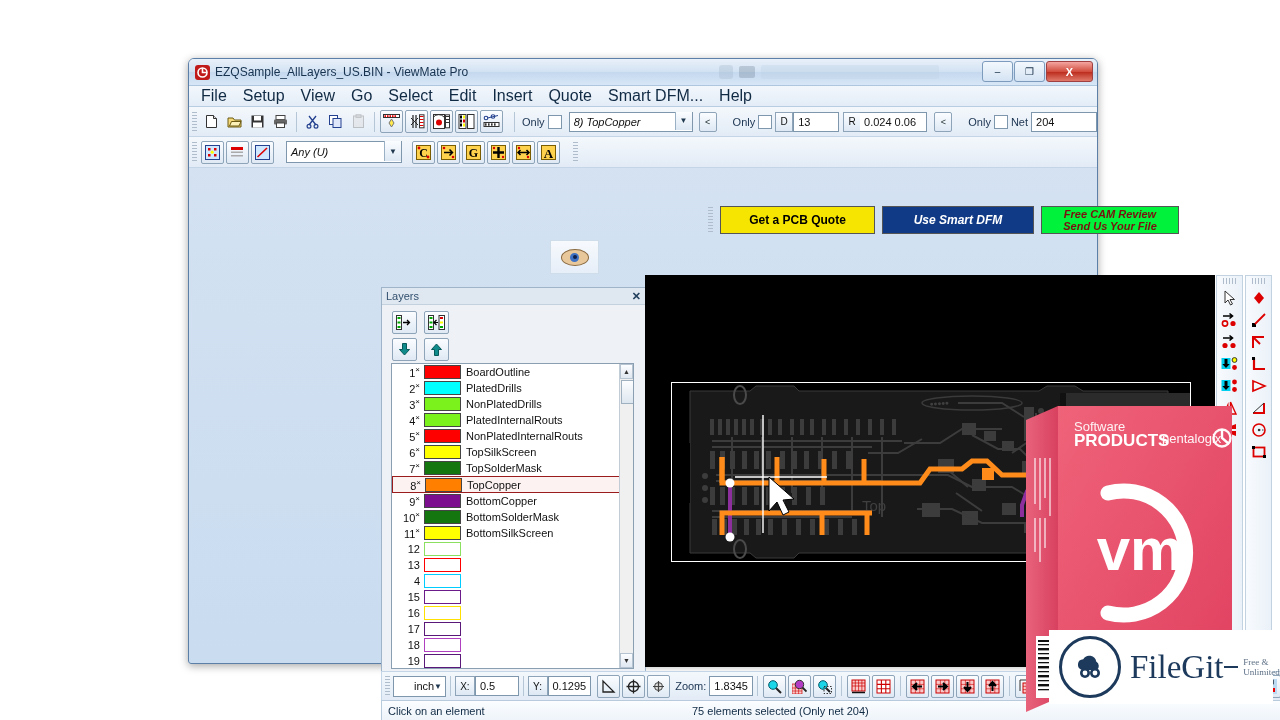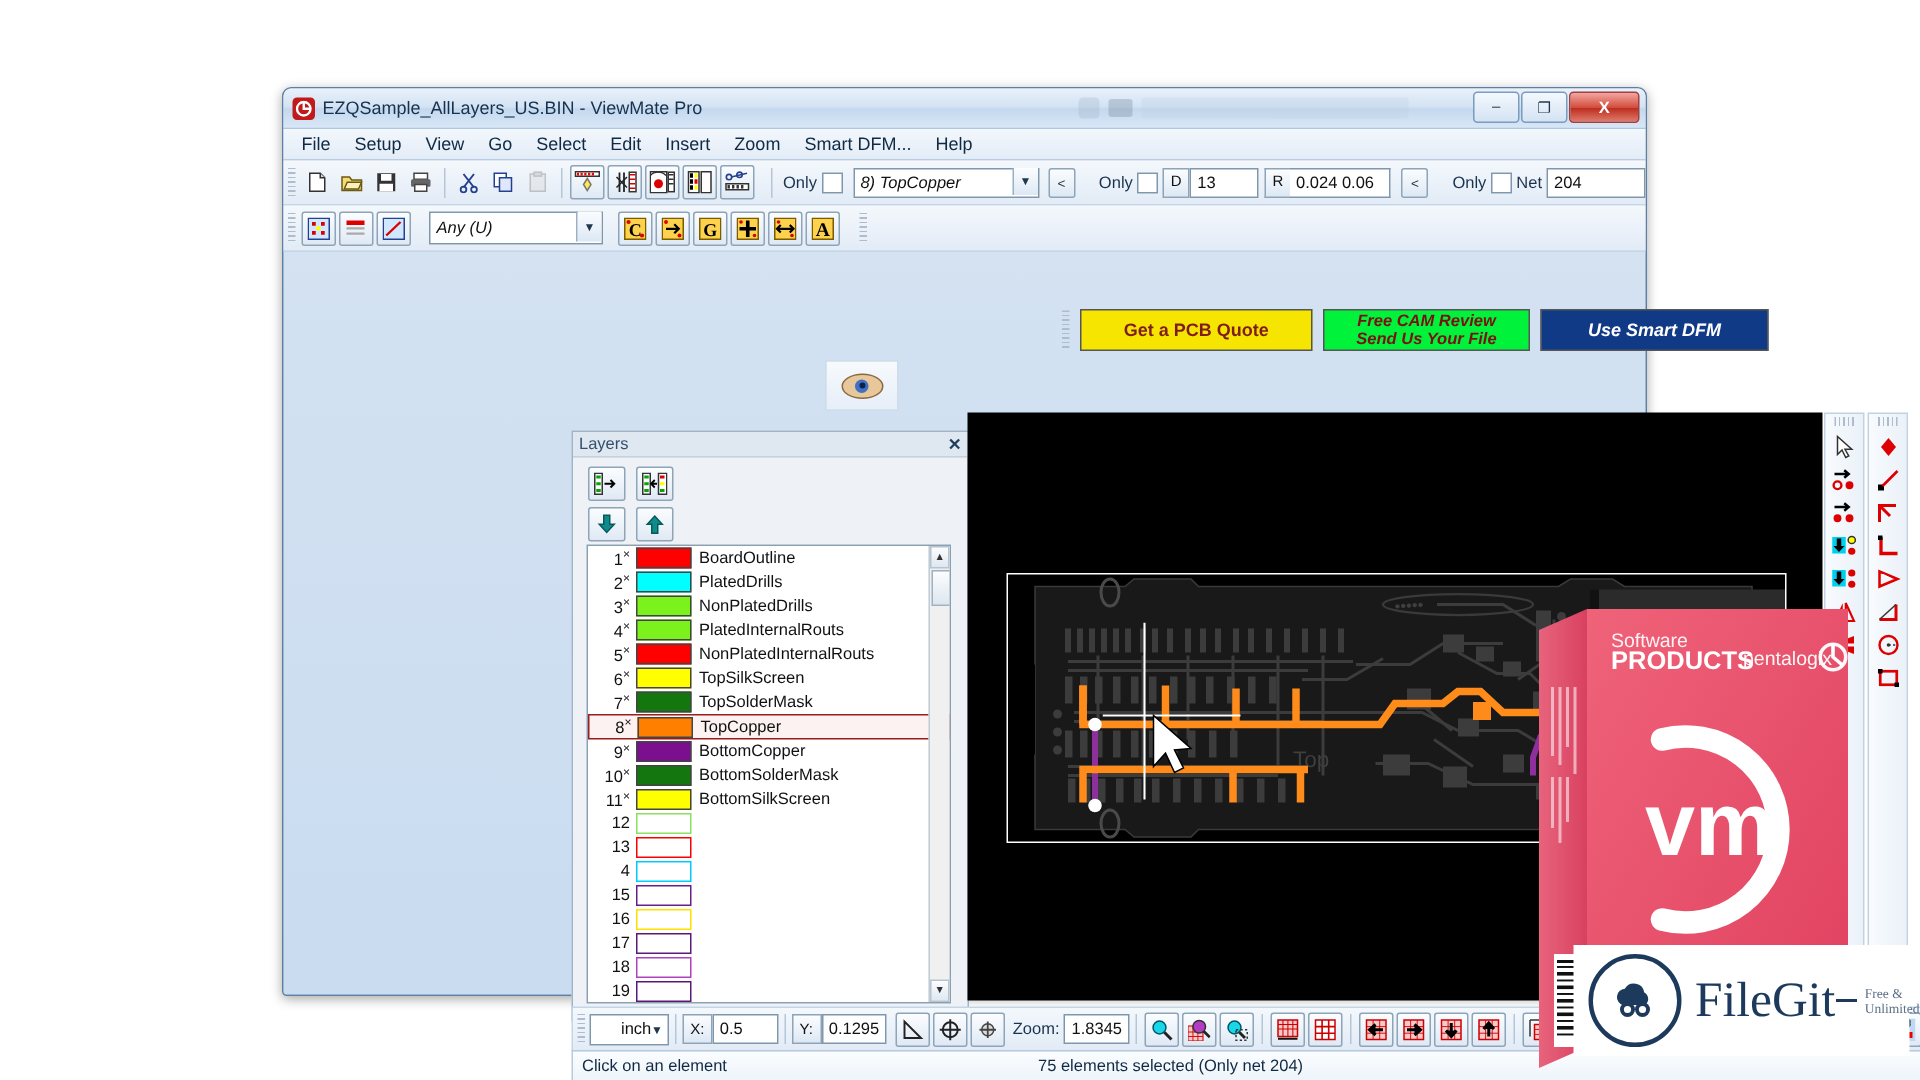--- a/index.html
+++ b/index.html
@@ -28,21 +28,21 @@
       background:linear-gradient(180deg,#f3f8fd,#d4e3f3);
       display:flex;align-items:center;justify-content:center;font-size:10px;color:#20384f;}
   .wb.close{width:45px;border-color:#a04040;
       background:linear-gradient(180deg,#f3a6a0,#d14b3c 52%,#bc2d1e 53%,#e07a6b);
       color:#fff;font-weight:bold;font-size:11px;}
 
   
   .menubar{height:20px;background:linear-gradient(180deg,#f2f7fc,#e3ecf7);
            border-top:1px solid #aec6de;border-bottom:1px solid #b7cde2;
            display:flex;align-items:center;padding-left:4px;}
-  .menubar span{font-size:12px;color:#102a44;padding:1px 8px;}
+  .menubar span{font-size:16px;color:#102a44;padding:1px 8px;}
 
   
   .tbrow{position:relative;height:29px;background:linear-gradient(180deg,#f4f8fc,#e2ebf6);
          border-bottom:1px solid #c3d5e6;display:flex;align-items:center;}
   .grip{width:5px;height:20px;margin:0 3px;flex:none;
         background:repeating-linear-gradient(180deg,#aebccb 0 1px,transparent 1px 3px);}
   .tbtn{width:21px;height:21px;margin:0 1px;display:flex;align-items:center;justify-content:center;
         font-size:12px;line-height:1;flex:none;}
   .tbtn.framed{border:1px solid #8ea4b8;background:linear-gradient(180deg,#fbfdff,#dfe9f4);border-radius:2px;}
   .sep{width:1px;height:20px;background:#b5c6d6;margin:0 4px;flex:none;}
@@ -58,21 +58,21 @@
           display:flex;align-items:center;padding:0 4px;}
   .sqbtn{width:16px;height:18px;border:1px solid #8ea4b8;border-radius:2px;
          background:linear-gradient(180deg,#fbfdff,#dde8f4);font-size:9px;color:#233;
          display:flex;align-items:center;justify-content:center;flex:none;}
 
   
   .promo{position:absolute;left:519px;top:147px;display:flex;gap:7px;align-items:center;}
   .promo .pgrip{width:5px;height:26px;background:repeating-linear-gradient(180deg,#aebccb 0 1px,transparent 1px 3px);}
   .pbtn{height:26px;display:flex;align-items:center;justify-content:center;
         font-size:12px;font-weight:bold;border:1px solid #555;}
-  .pbtn.quote{width:153px;background:#f6e500;color:#7f1d1d;text-align:center;}
+  .pbtn.quote{width:153px;background:#f6e500;color:#000000;text-align:center;}
   .pbtn.dfm{width:150px;background:#103a86;color:#fff;font-style:italic;}
   .pbtn.cam{width:136px;background:#00f33a;color:#7a1010;font-style:italic;
             flex-direction:column;line-height:12px;font-size:11px;}
 
   .eyebox{position:absolute;left:361px;top:181px;width:47px;height:32px;
           background:linear-gradient(180deg,#f7fafd,#e6eef8);border:1px solid #cfdcea;
           display:flex;align-items:center;justify-content:center;}
   .eye{width:26px;height:15px;border-radius:50%;background:#e8c79b;border:1px solid #8a6a42;
        display:flex;align-items:center;justify-content:center;}
   .eye i{width:9px;height:9px;border-radius:50%;background:#3f72c4;display:block;position:relative;}
@@ -180,21 +180,21 @@
     </div>
 
     <div class="menubar">
       <span>File</span>
       <span>Setup</span>
       <span>View</span>
       <span>Go</span>
       <span>Select</span>
       <span>Edit</span>
       <span>Insert</span>
-      <span>Zoom</span>
+      <span>Quote</span>
       <span>Smart DFM...</span>
       <span>Help</span>
     </div>
 
     <div class="tbrow">
       <div class="grip"></div>
 
       <div class="tbtn">
         <svg width="15" height="15" viewBox="0 0 15 15">
             <path d="M2.5 1.5h7l3 3v9h-10z" fill="#fff" stroke="#333"></path>
@@ -404,25 +404,25 @@
             <text x="7.5" y="12.5" font-size="13" font-family="serif" font-weight="bold" text-anchor="middle" fill="#000">A</text>
           </svg>
         </div>
 
       <div class="grip" style="margin-left:12px"></div>
     </div>
 
     <div class="promo">
       <div class="pgrip"></div>
       <div class="pbtn quote">Get a PCB Quote</div>
+      <div class="pbtn dfm">Use Smart DFM</div>
       <div class="pbtn cam">
         <span>Free CAM Review</span>
         <span>Send Us Your File</span>
       </div>
-      <div class="pbtn dfm">Use Smart DFM</div>
     </div>
 
     <div class="eyebox">
       <div class="eye">
           <i></i>
         </div>
     </div>
 
     <div class="layers">
       <div class="layers-hd">

